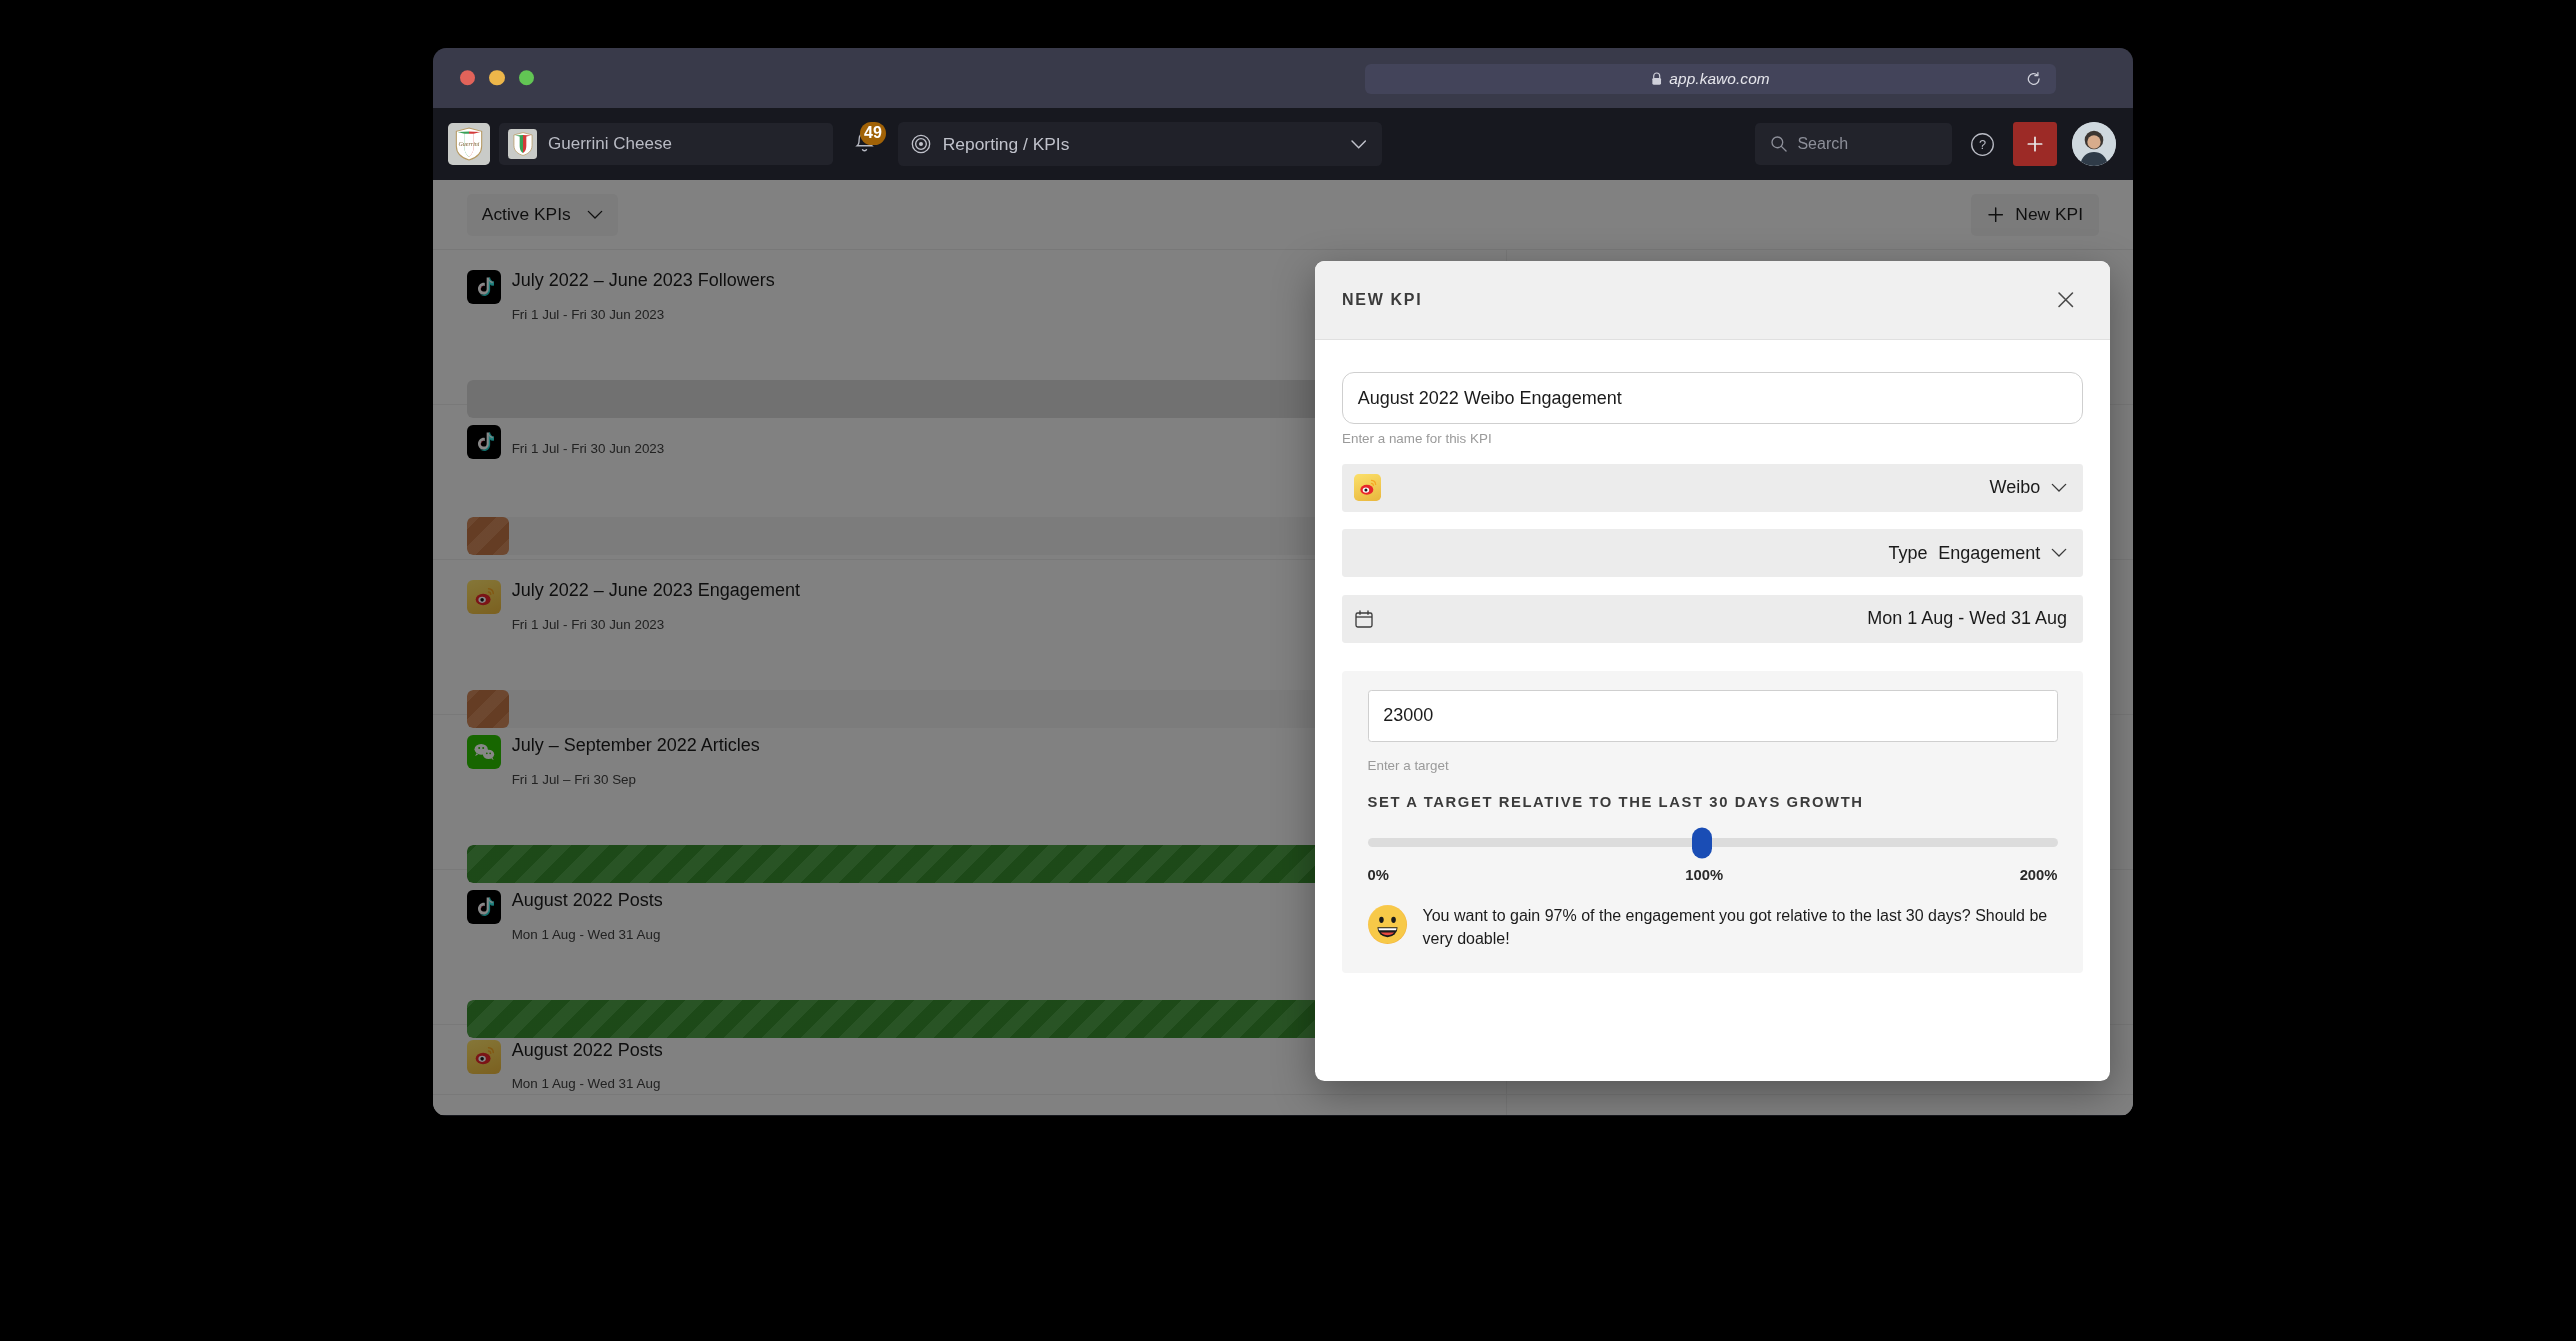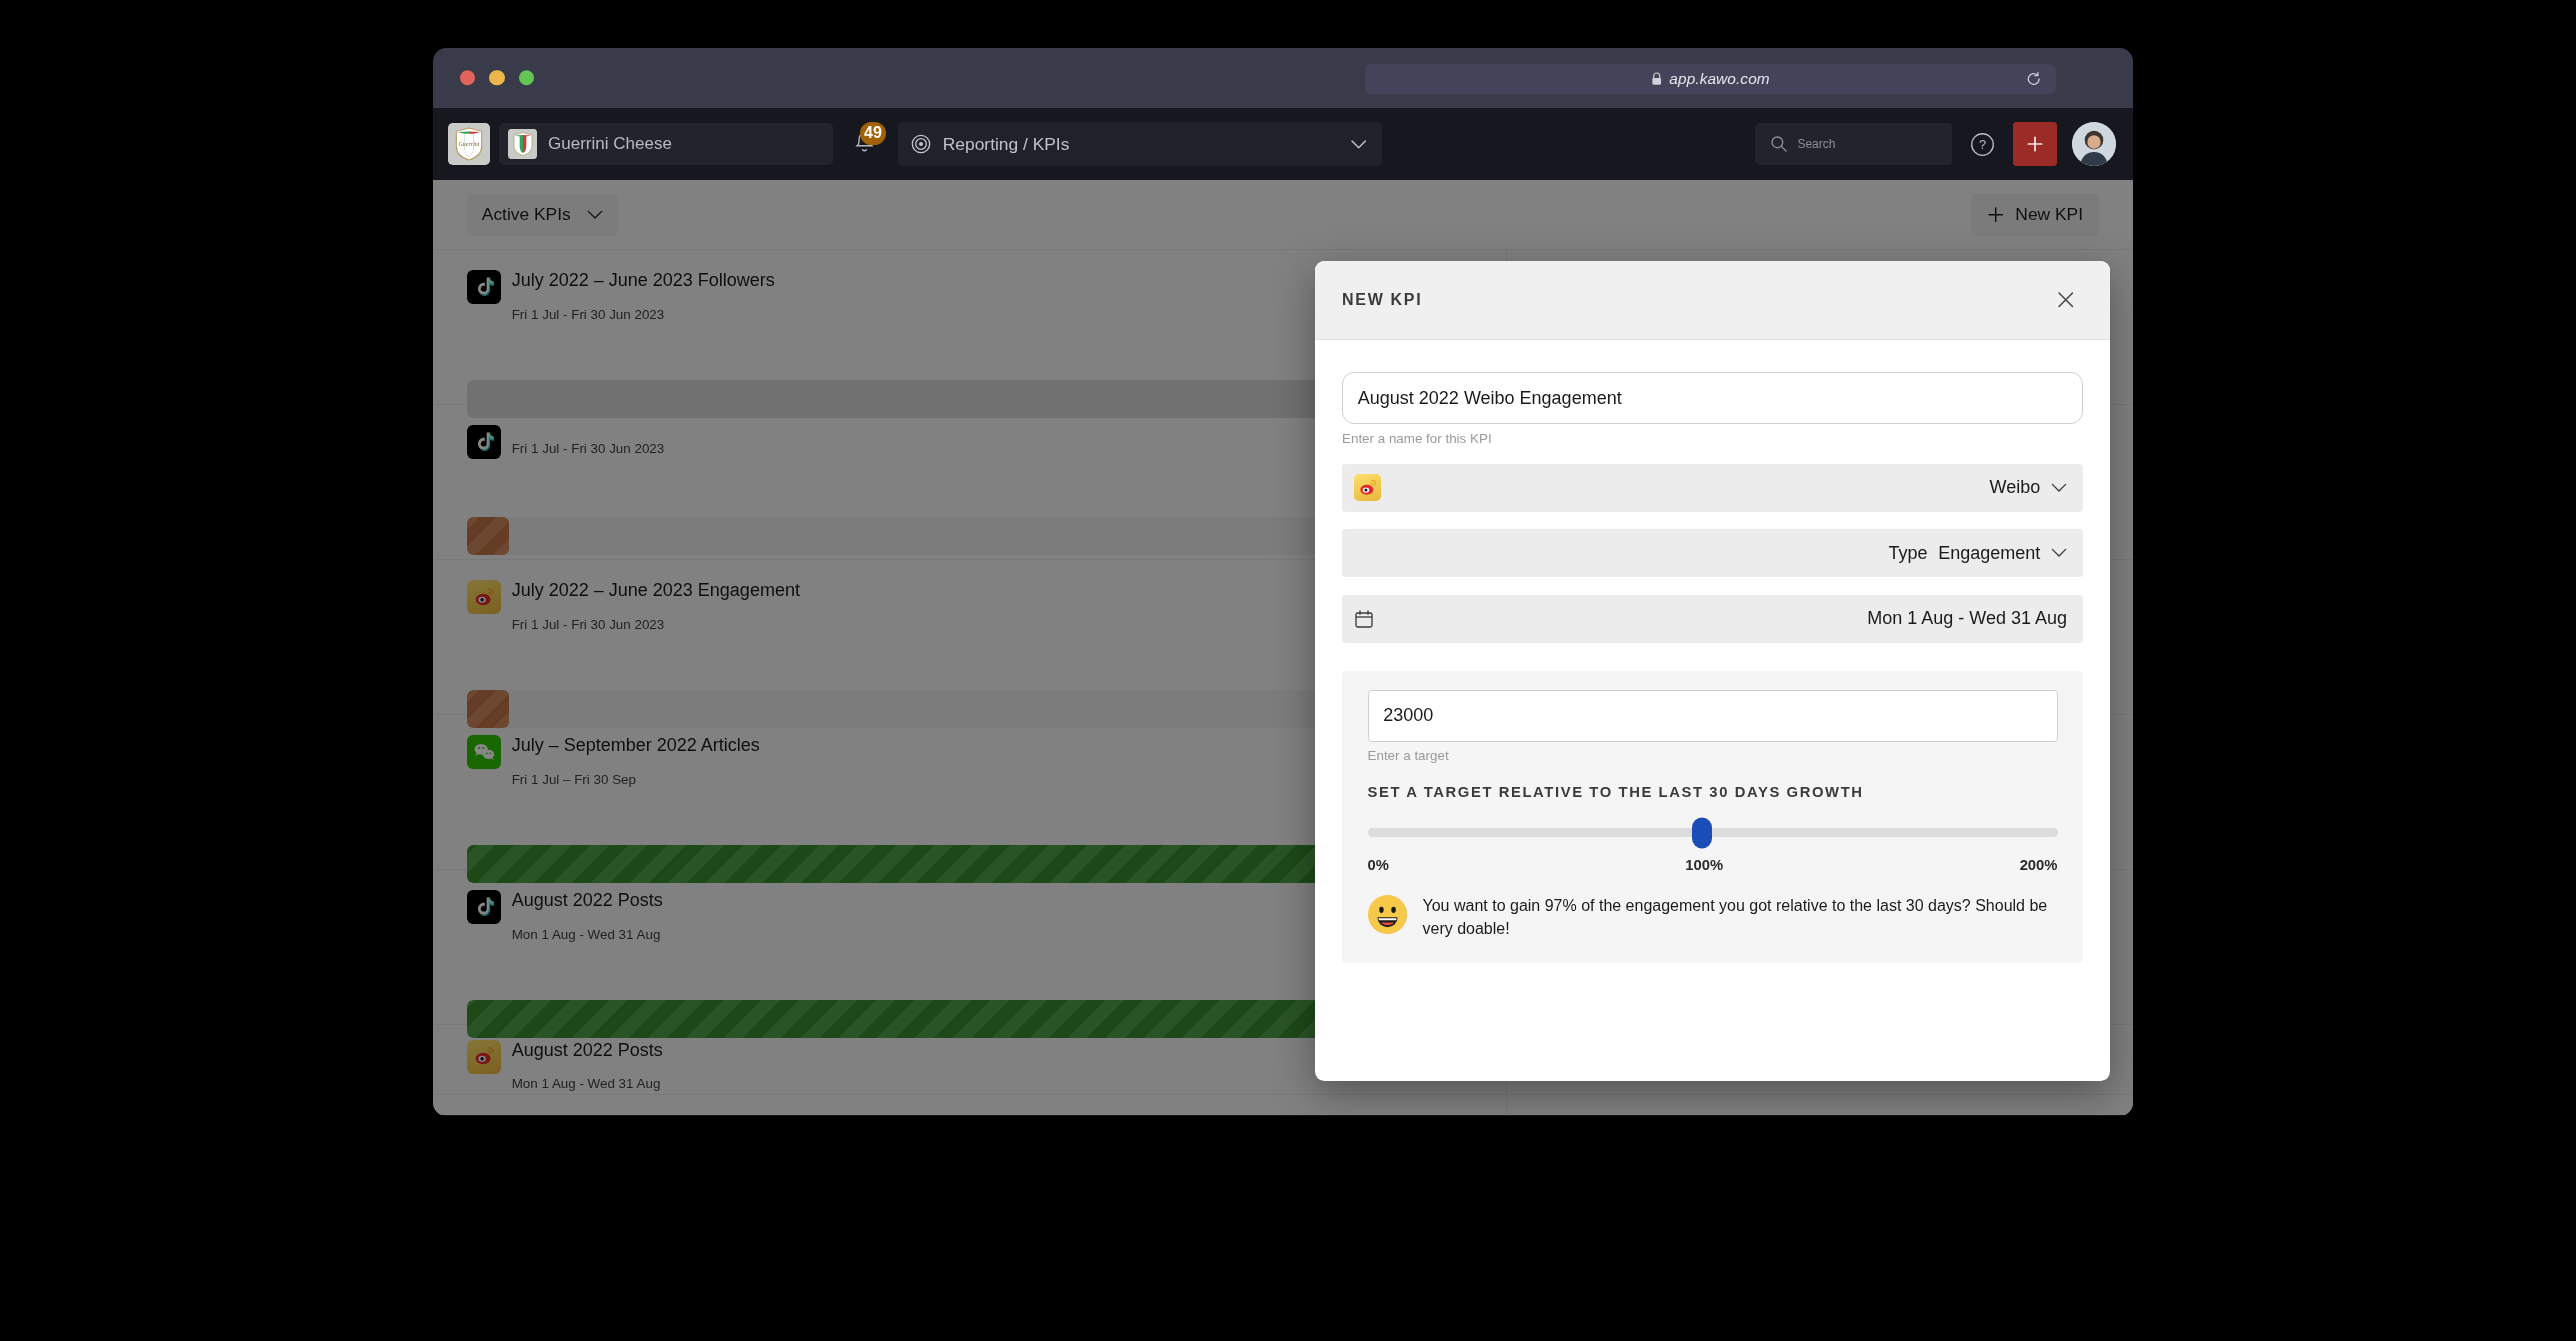--- a/index.html
+++ b/index.html
@@ -116,21 +116,21 @@
     position: absolute; right: 17.4px; top: 50%;
     transform: translateY(-50%);
     display: flex; align-items: center; gap: 14.8px;
   }
   #search-box {
     width: 197px; height: 42px;
     background: #22232b; border-radius: 4.7px;
     display: flex; align-items: center; gap: 10px;
     padding-left: 14.8px;
   }
-  #search-placeholder { color: #8d8f99; font-size: 12px; }
+  #search-placeholder { color: #8d8f99; font-size: 16px; }
   #help-icon { width: 31px; height: 31px; display:flex; align-items:center; justify-content:center; }
   #add-button {
     width: 44px; height: 44px;
     background: #9c2a26; border-radius: 3.4px;
     display: flex; align-items: center; justify-content: center;
   }
   #user-avatar {
     width: 44px; height: 44px; border-radius: 50%;
     overflow: hidden; background: #c6cdd4;
     display:flex; align-items:flex-end; justify-content:center;
@@ -297,21 +297,21 @@
     width: 741px;
   }
   #target-input {
     width: 690px; height: 52px;
     border: 0.7px solid #cfcfcf; border-radius: 3.4px;
     background: #fff;
     display: flex; align-items: center;
     padding: 0 14.8px;
     font-size: 18px; color: #1b1b1b;
   }
-  #target-hint { font-size: 13.4px; color: #9a9a9a; margin-top: 6px; }
+  #target-hint { font-size: 13.4px; color: #9a9a9a; margin-top: 16px; }
   #slider-heading {
     margin-top: 21.5px;
     font-size: 14.8px; letter-spacing: 1.6px;
     font-weight: 600; color: #3b3b3b;
     text-transform: uppercase;
   }
   #slider-track-wrap {
     margin-top: 28px;
     position: relative;
     width: 690px; height: 9.4px;

